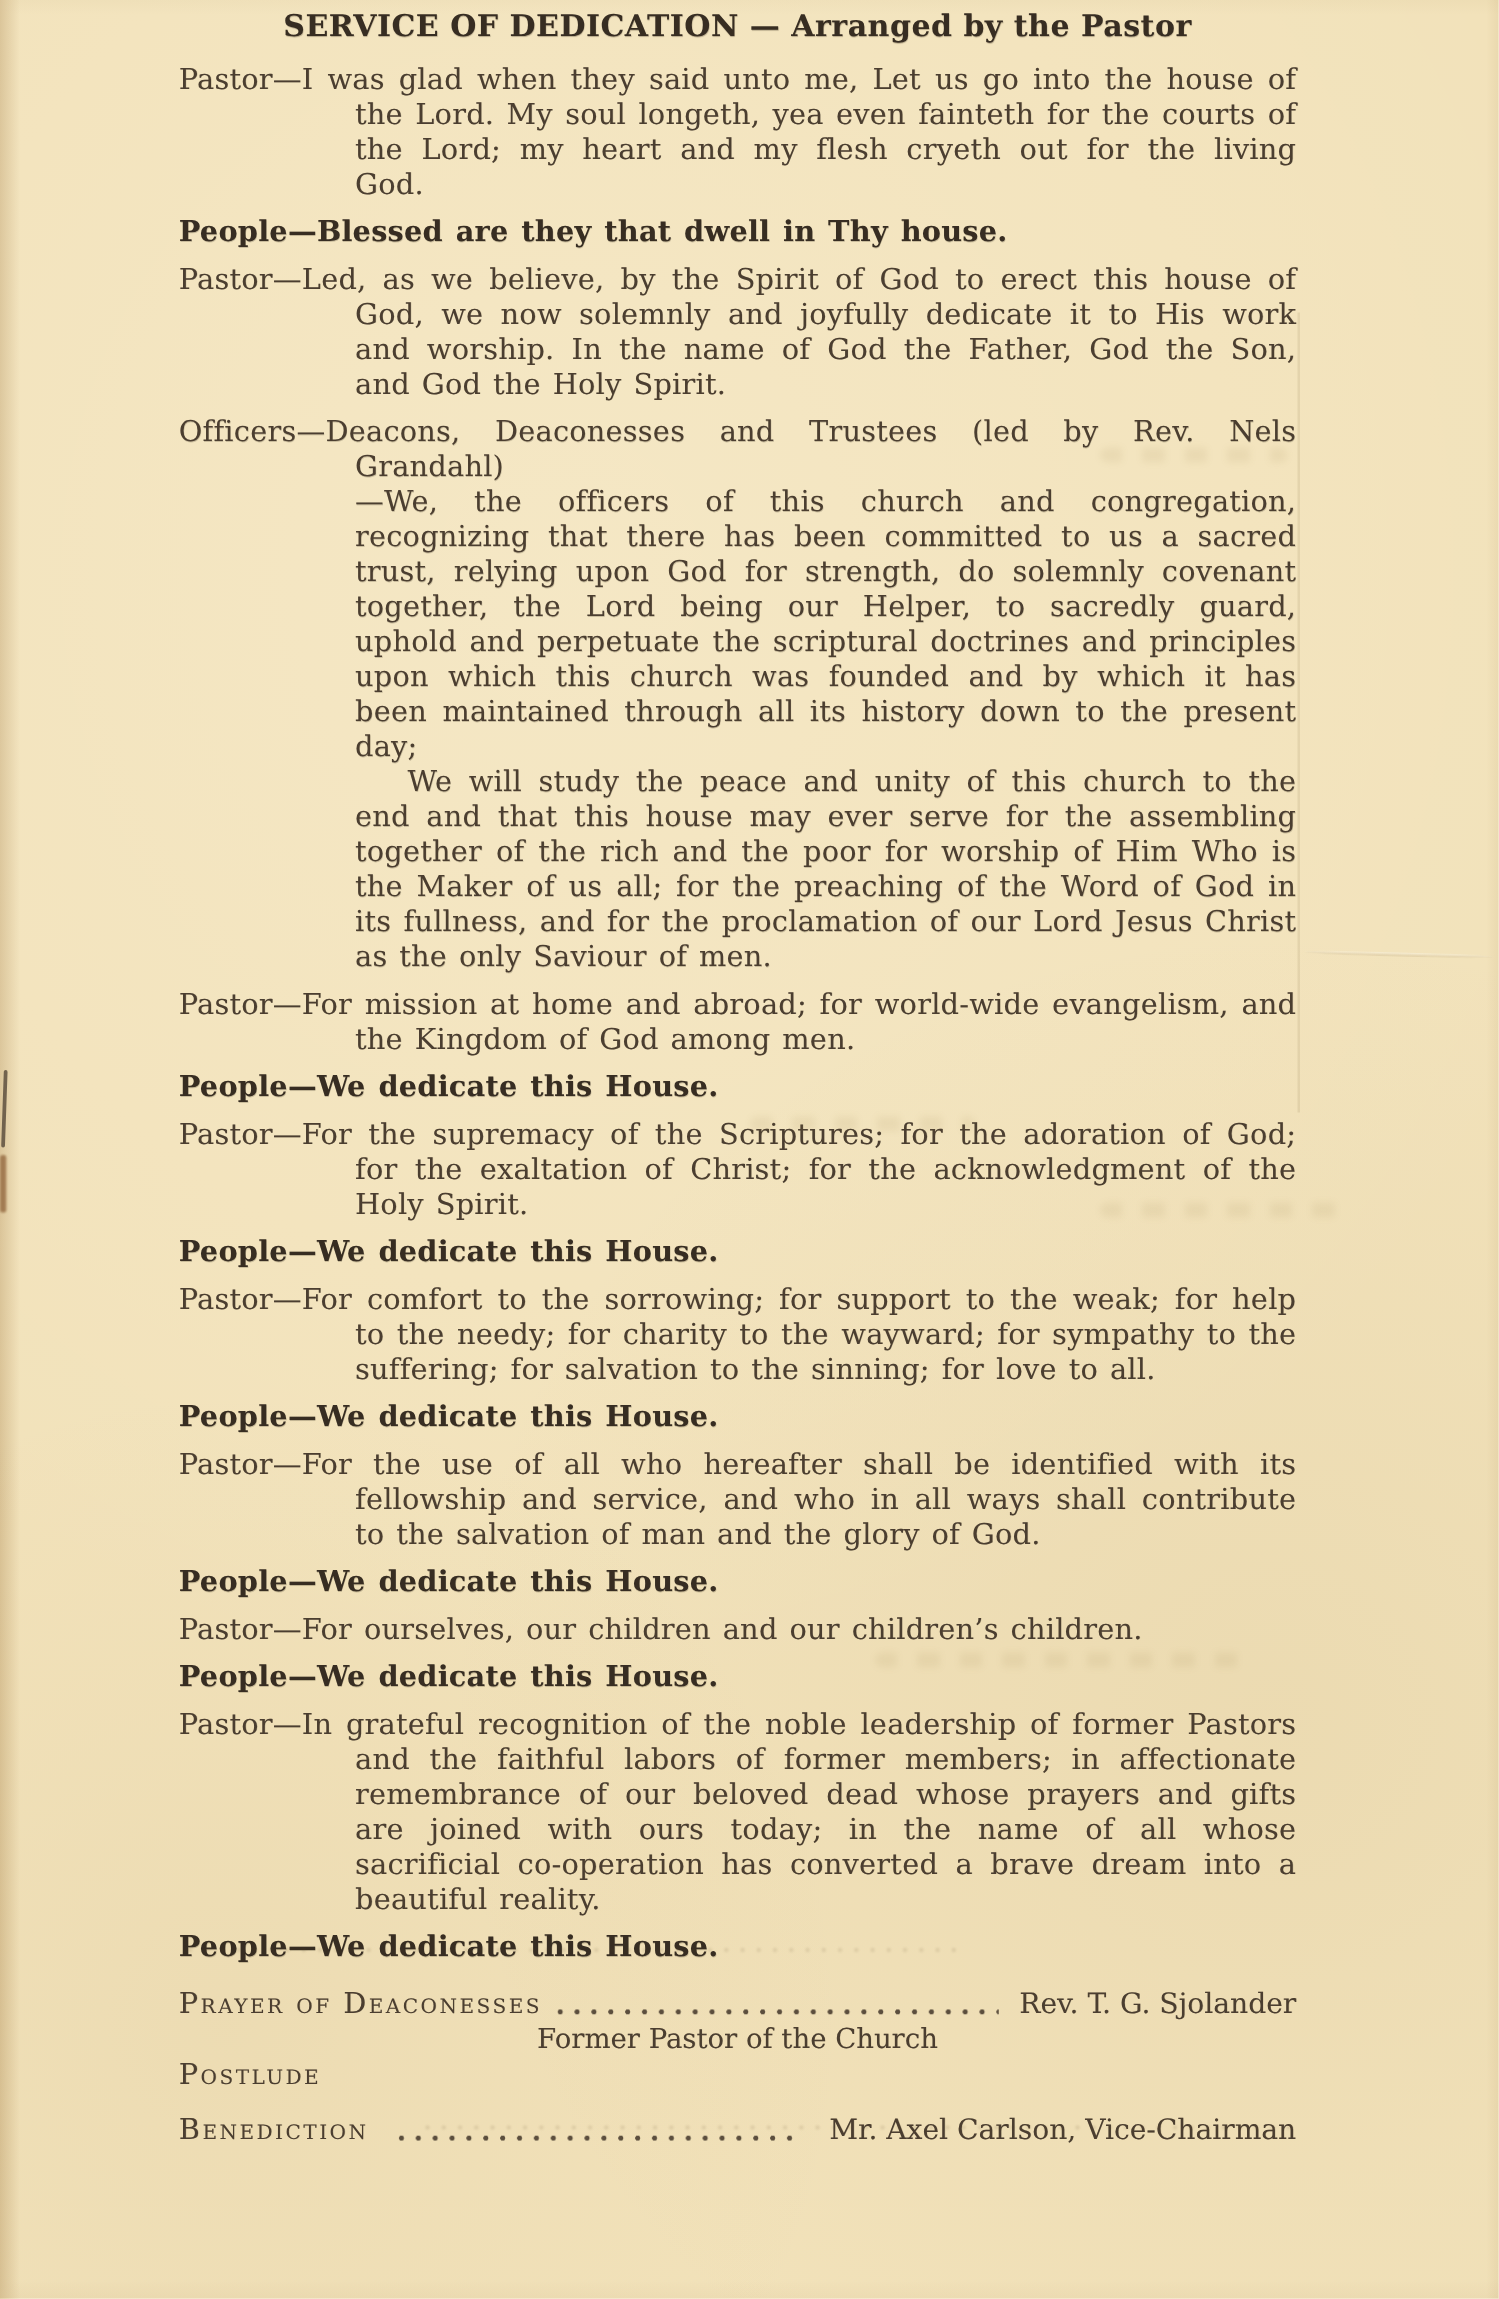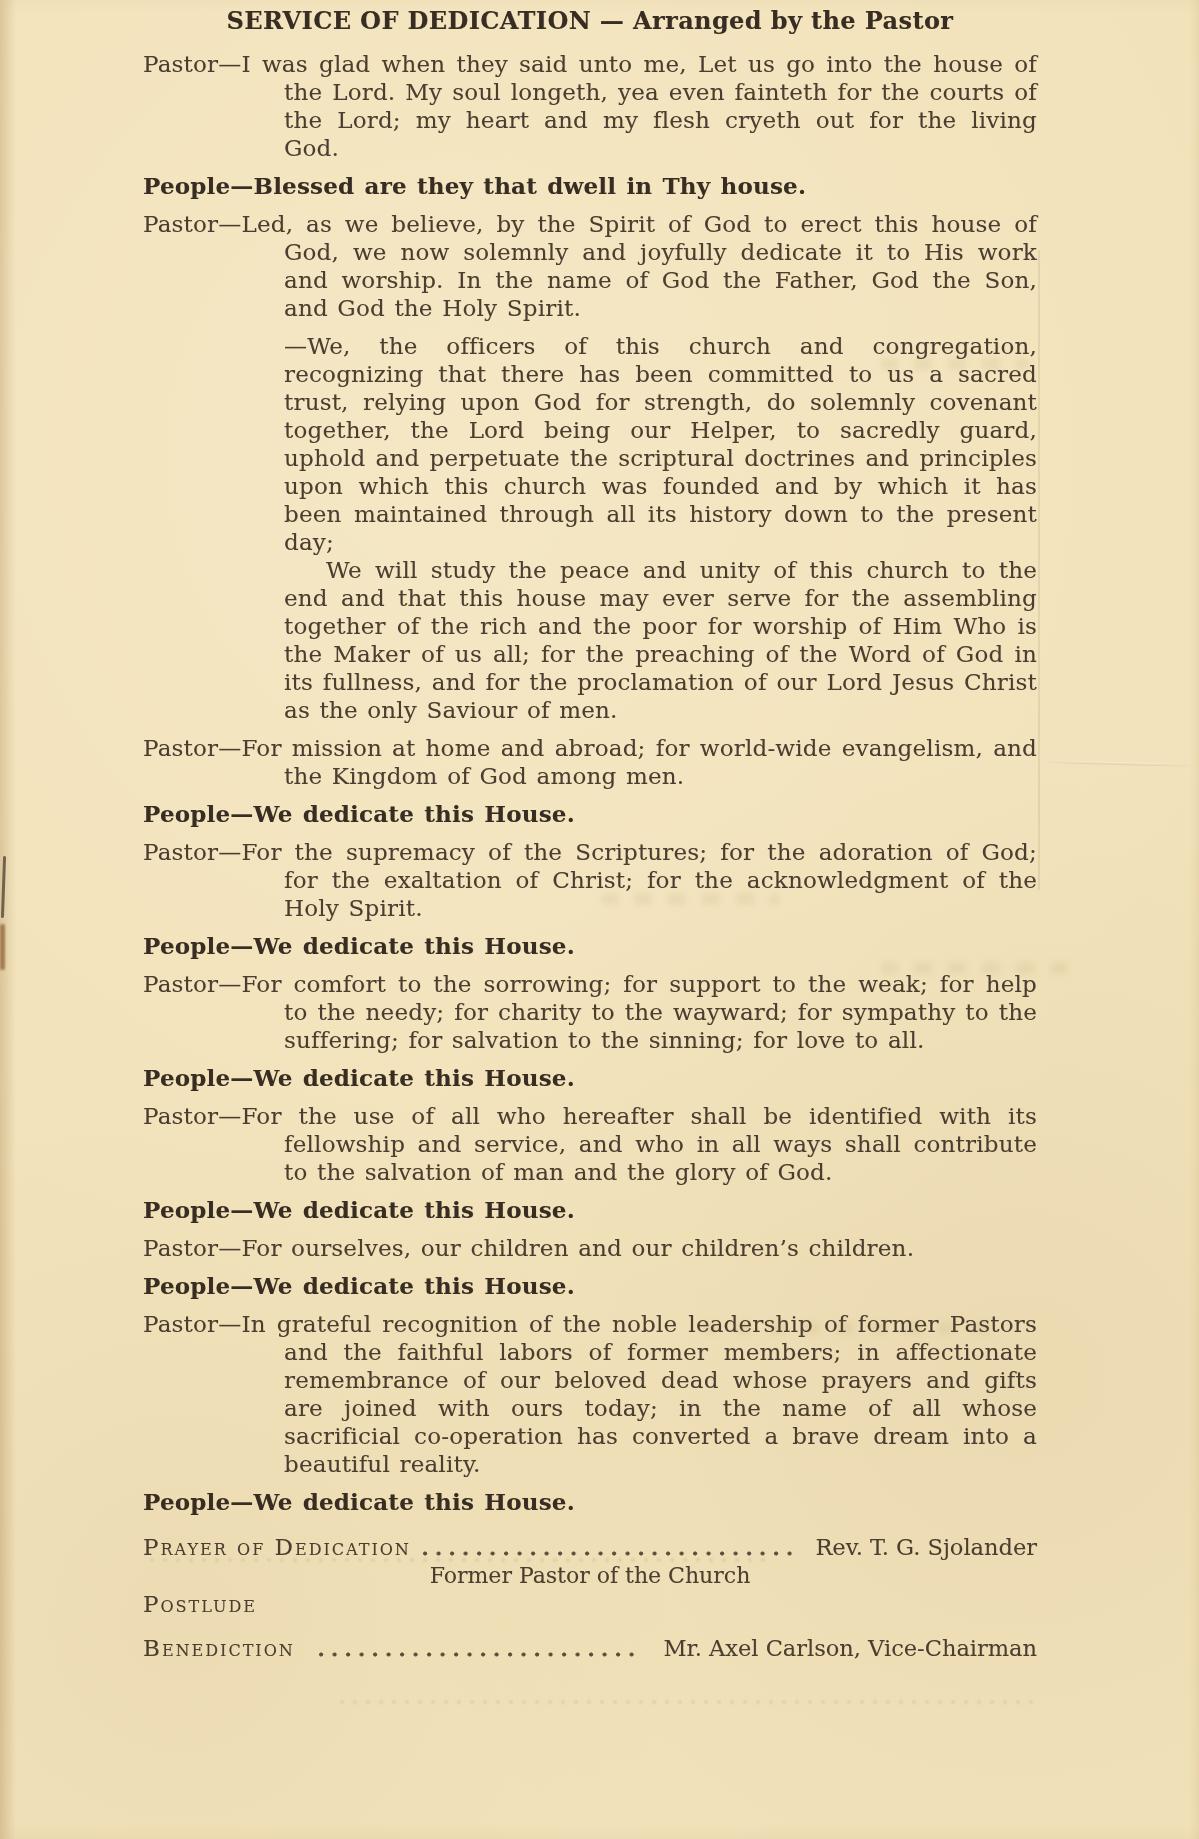--- a/index.html
+++ b/index.html
@@ -137,20 +137,21 @@
         <div class="vers">
           <p class="hang"><span class="lbl">Pastor</span>—I was glad when they said unto me, Let us go into the house of the Lord. My soul longeth, yea even fainteth for the courts of the Lord; my heart and my flesh cryeth out for the living God.</p>
         </div>
         <div class="vers bold">
           <p class="hang"><span class="lbl">People</span>—Blessed are they that dwell in Thy house.</p>
         </div>
         <div class="vers">
           <p class="hang"><span class="lbl">Pastor</span>—Led, as we believe, by the Spirit of God to erect this house of God, we now solemnly and joyfully dedicate it to His work and worship. In the name of God the Father, God the Son, and God the Holy Spirit.</p>
         </div>
         <div class="vers">
+          <p class="hang"><span class="lbl">Officers</span>—Deacons, Deaconesses and Trustees (led by Rev. Nels Grandahl)</p>
           <p class="cont">—We, the officers of this church and congregation, recognizing that there has been committed to us a sacred trust, relying upon God for strength, do solemnly covenant together, the Lord being our Helper, to sacredly guard, uphold and perpetuate the scriptural doctrines and principles upon which this church was founded and by which it has been maintained through all its history down to the present day;</p>
           <p class="cont fl">We will study the peace and unity of this church to the end and that this house may ever serve for the assembling together of the rich and the poor for worship of Him Who is the Maker of us all; for the preaching of the Word of God in its fullness, and for the proclamation of our Lord Jesus Christ as the only Saviour of men.</p>
         </div>
         <div class="vers">
           <p class="hang"><span class="lbl">Pastor</span>—For mission at home and abroad; for world-wide evangelism, and the Kingdom of God among men.</p>
         </div>
         <div class="vers bold">
           <p class="hang"><span class="lbl">People</span>—We dedicate this House.</p>
         </div>
         <div class="vers">
@@ -179,21 +180,21 @@
         </div>
         <div class="vers">
           <p class="hang"><span class="lbl">Pastor</span>—In grateful recognition of the noble leadership of former Pastors and the faithful labors of former members; in affectionate remembrance of our beloved dead whose prayers and gifts are joined with ours today; in the name of all whose sacrificial co-operation has converted a brave dream into a beautiful reality.</p>
         </div>
         <div class="vers bold">
           <p class="hang"><span class="lbl">People</span>—We dedicate this House.</p>
         </div>
       </div>
     <div id="program" class="program">
         <div class="prog-row row-prayer-of-dedication">
-          <span class="prog-label">Prayer of Dedication</span>
+          <span class="prog-label">Prayer of Deaconesses</span>
           <span class="dots"></span>
           <span class="prog-right">Rev. T. G. Sjolander</span>
         </div>
         <div class="prog-sub">Former Pastor of the Church</div>
         <div class="prog-row row-postlude">
           <span class="prog-label">Postlude</span>
         </div>
         <div class="prog-row row-benediction">
           <span class="prog-label">Benediction</span>
           <span class="dots"></span>

